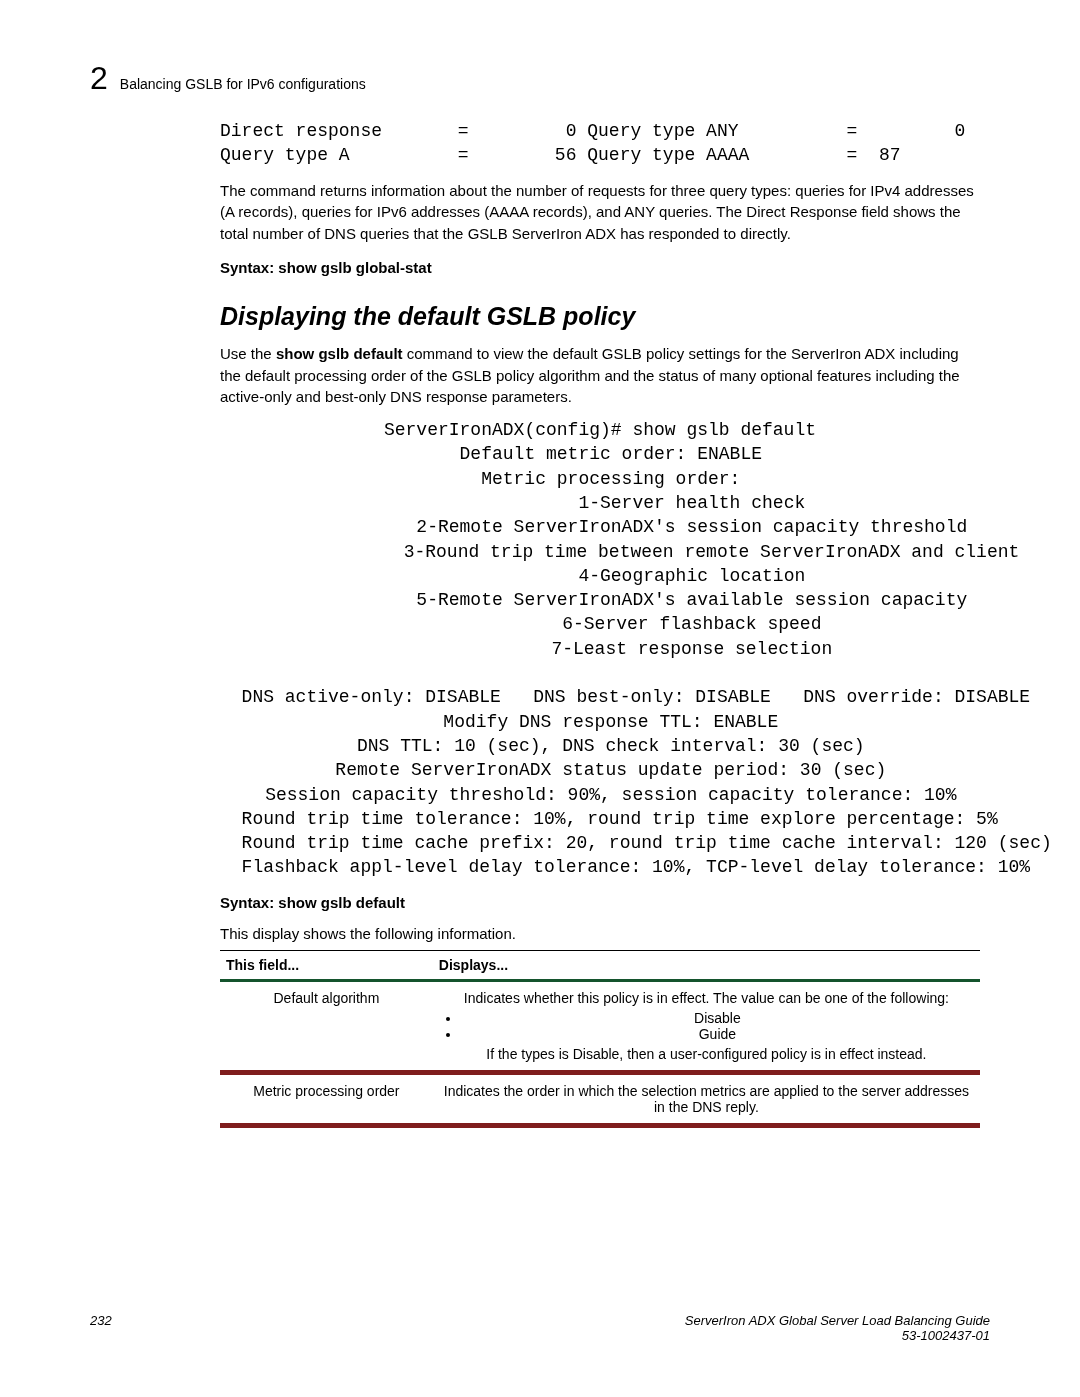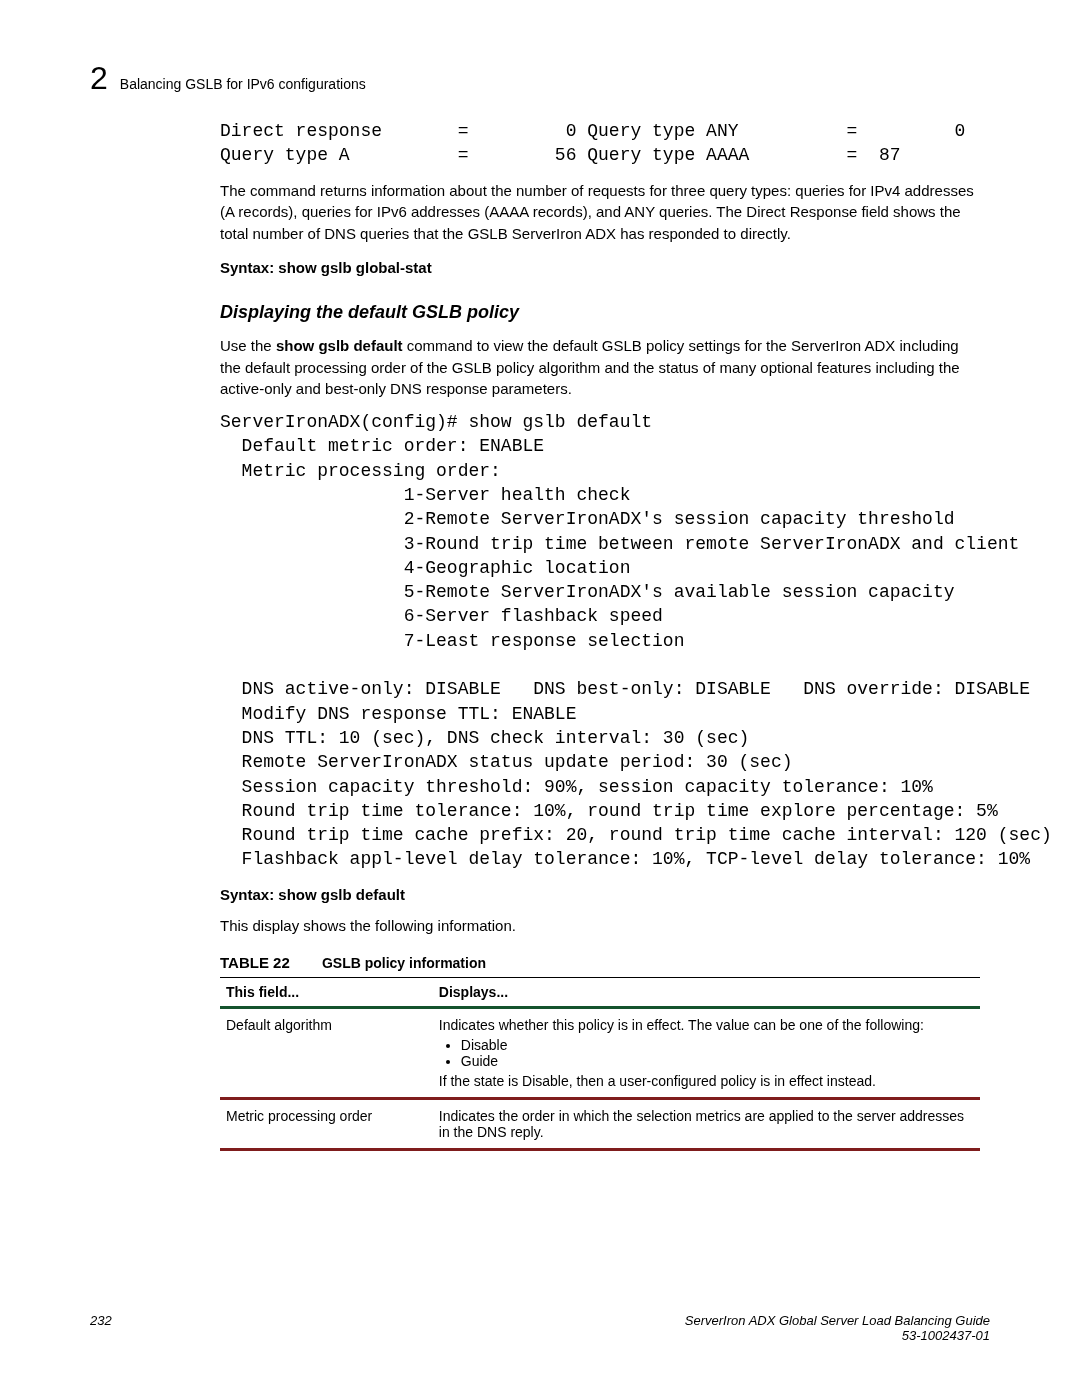--- a/index.html
+++ b/index.html
@@ -14,27 +14,27 @@
     .page { padding: 60px 90px 60px 90px; }
     .header-row { display: flex; align-items: baseline; gap: 12px; margin-bottom: 22px; }
     .chap-num { font-size: 32px; font-weight: normal; font-family: Arial, sans-serif; }
     .bc { font-size: 14px; }
     .content { margin-left: 130px; margin-right: 10px; }
     .mono { font-family: "Courier New", Courier, monospace; font-size: 18px; white-space: pre; line-height: 1.35; }
     .bodytext { font-size: 15px; line-height: 1.45; margin-top: 12px; }
     .syntax { font-size: 15px; margin-top: 14px; }
     .syntax .label { font-weight: bold; }
     .cmd { font-weight: bold; margin-top: 8px; }
-    h2.section { font-style: italic; font-size: 18px; font-weight: bold; margin-top: 26px; margin-bottom: 10px; font-family: Arial, sans-serif; }
+    h2.section { font-style: italic; font-size: 25px; font-weight: bold; margin-top: 26px; margin-bottom: 10px; font-family: Arial, sans-serif; }
     .table-label { font-size: 15px; margin-top: 18px; }
     .table-label .tn { font-weight: bold; margin-right: 28px; }
     .table-label .tt { font-weight: bold; font-size: 14px; }
     table.info { width: 100%; border-collapse: collapse; margin-top: 6px; font-size: 14px; }
     table.info thead th { text-align: left; font-weight: bold; border-top: 1px solid #000; border-bottom: 3px solid #14532d; padding: 6px 6px; }
-    table.info tbody td { vertical-align: top; padding: 8px 6px; border-bottom: 3px solid #7f1d1d; }
+    table.info tbody td { vertical-align: top; padding: 8px 6px; border-bottom: 5px solid #7f1d1d; text-align: center; }
     table.info ul { list-style: disc; margin-left: 22px; margin-top: 4px; margin-bottom: 4px; }
     .footer { position: absolute; bottom: 54px; left: 90px; right: 90px; display: flex; justify-content: space-between; font-size: 13px; font-style: italic; }
     .footer .fp { font-style: italic; }
     .footer .ft { text-align: right; }
     .col-field { width: 28%; }
   </style>
 </head>
 <body>
 
 <div class="page">
@@ -57,21 +57,21 @@
       <span class="cmd">show gslb global-stat</span>
     </p>
 
     <h2 class="section">Displaying the default GSLB policy</h2>
 
     <p class="bodytext">
       <span>Use the </span><span class="cmd">show gslb default</span><span> command to view the default GSLB policy settings for the ServerIron ADX including the default processing order of the GSLB policy algorithm and the status of many optional features including the active-only and best-only DNS response parameters.</span>
     </p>
 
 
-    <div class="mono" style="margin-top:10px;">ServerIronADX(config)# show gslb default
+    <div class="mono" style="margin-top:10px;text-align:center;">ServerIronADX(config)# show gslb default
   Default metric order: ENABLE
   Metric processing order:
                  1-Server health check
                  2-Remote ServerIronADX's session capacity threshold
                  3-Round trip time between remote ServerIronADX and client
                  4-Geographic location
                  5-Remote ServerIronADX's available session capacity
                  6-Server flashback speed
                  7-Least response selection
 
@@ -85,42 +85,38 @@
   Flashback appl-level delay tolerance: 10%, TCP-level delay tolerance: 10%</div>
 
     <p class="syntax">
       <span class="label">Syntax:</span>
       <span> </span>
       <span class="cmd">show gslb default</span>
     </p>
 
     <p class="bodytext">This display shows the following information.</p>
 
-    <p class="table-label">
-      <span class="tn">TABLE 22</span>
-      <span class="tt">GSLB policy information</span>
-    </p>
 
     <table class="info">
       <thead>
         <tr>
           <th class="col-field">This field...</th>
           <th>Displays...</th>
         </tr>
       </thead>
       <tbody>
         <tr>
           <td>Default algorithm</td>
           <td>
             <div>Indicates whether this policy is in effect. The value can be one of the following:</div>
             <ul>
               <li>Disable</li>
               <li>Guide</li>
             </ul>
-            <div>If the state is Disable, then a user-configured policy is in effect instead.</div>
+            <div>If the types is Disable, then a user-configured policy is in effect instead.</div>
           </td>
         </tr>
         <tr>
           <td>Metric processing order</td>
           <td>
             <div>Indicates the order in which the selection metrics are applied to the server addresses in the DNS reply.</div>
           </td>
         </tr>
       </tbody>
     </table>

